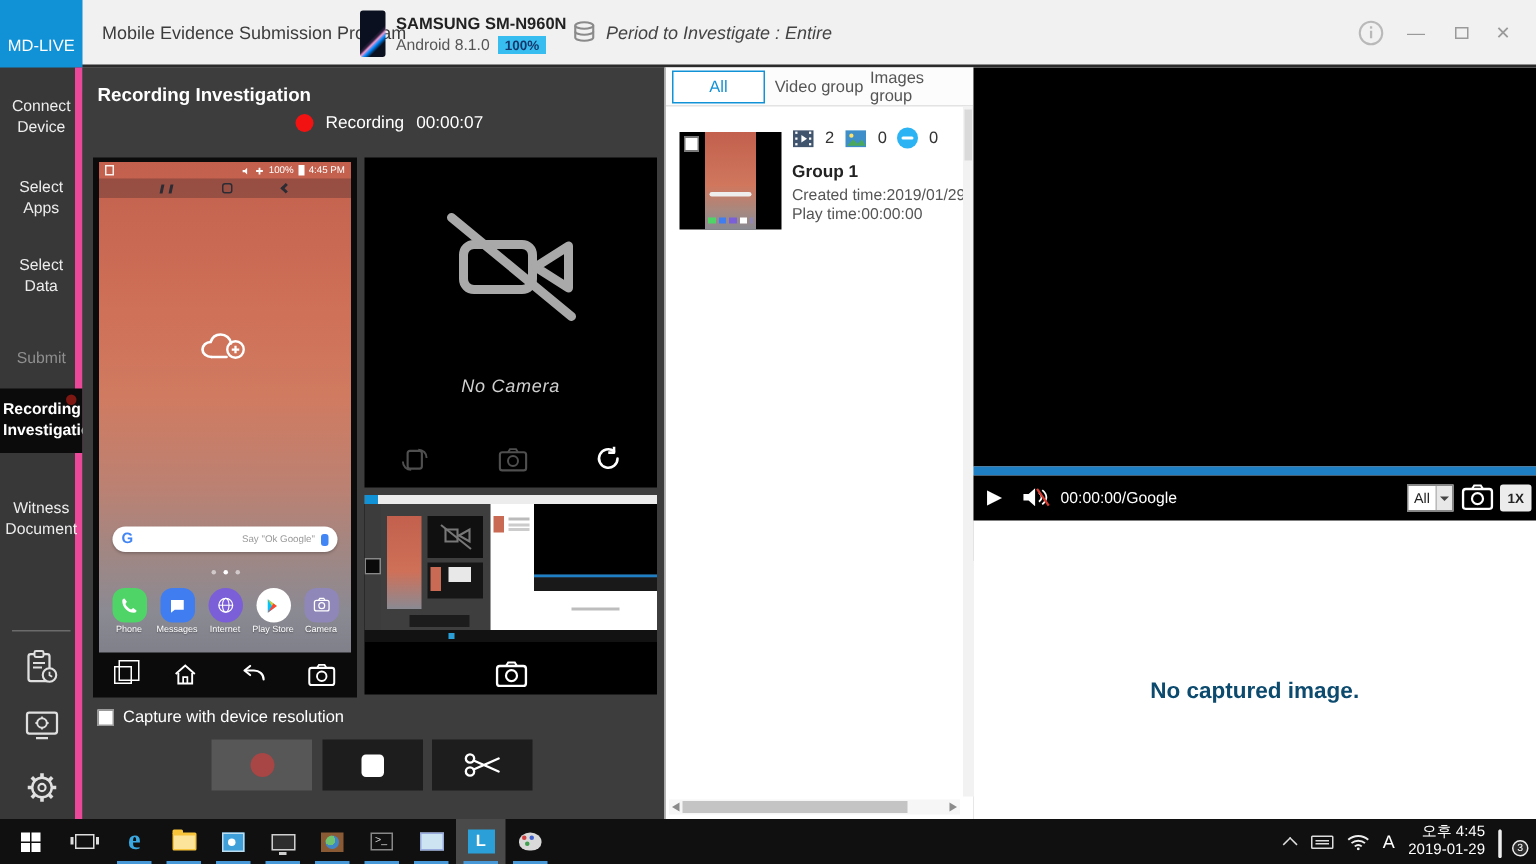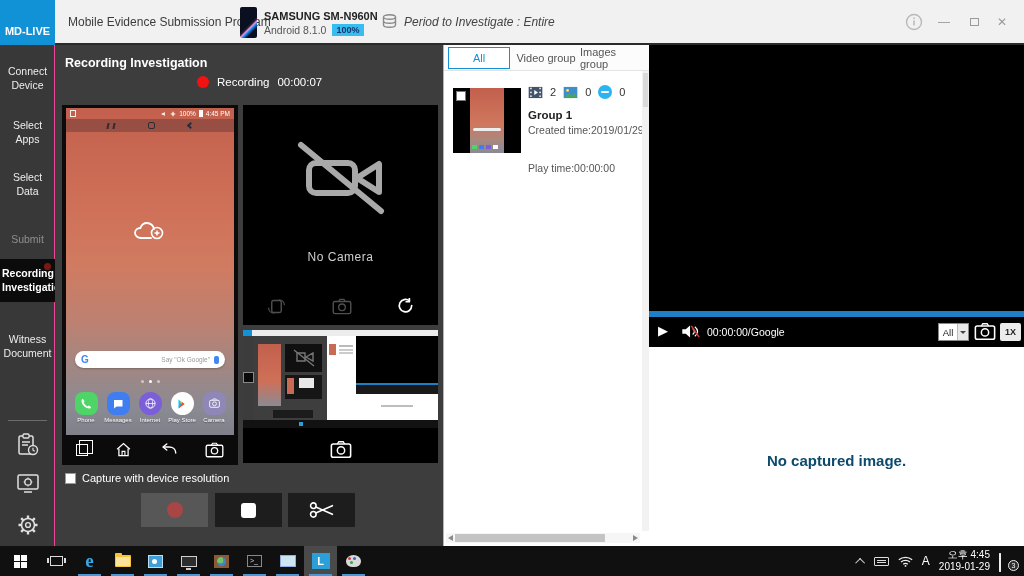--- a/index.html
+++ b/index.html
@@ -3,37 +3,37 @@
 <meta charset="utf-8">
 <style>
   * { box-sizing: border-box; margin: 0; padding: 0; }
   html,body { width:1024px; height:576px; overflow:hidden; }
   body { font-family:"Liberation Sans", sans-serif; background:#3d3d3d; position:relative; }
   #root { position:absolute; inset:0; width:1024px; height:576px; }
   .abs { position:absolute; }
 
   
   .topbar { left:0; top:0; width:1024px; height:45px; background:#f1f1f1; border-bottom:2px solid #2b2b2b; }
-  .logo { left:0; top:0; width:55px; height:61px; background:#1292d6; color:#fff; font-size:11px; font-weight:bold;
+  .logo { left:0; top:0; width:55px; height:61px; background:#1292d6; color:#fff; font-size:11px; font-weight:normal;
           display:flex; align-items:center; justify-content:center; }
   .app-title { left:68px; top:0; height:43px; display:flex; align-items:center; font-size:12px; color:#3c3c3c; }
   .device-box { left:240px; top:6px; height:33px; display:flex; align-items:center; gap:7px; }
   .phone-thumb { width:17px; height:31px; background:linear-gradient(135deg,#0b1020 55%,#324 60%,#e9c 64%,#08f 70%,#0b1020 78%); border-radius:2px; }
   .device-name { font-size:11px; font-weight:bold; color:#222; line-height:1.4; }
   .device-os-row { display:flex; align-items:center; gap:6px; }
   .device-os { font-size:10.5px; color:#555; }
   .battery-badge { background:#38bdf0; color:#14366b; font-size:9px; font-weight:bold; padding:1px 4px; }
   .period-box { left:382px; top:0; height:43px; display:flex; align-items:center; gap:7px; font-size:12px; color:#444;font-style:italic; }
   .win-ctrl { top:0; height:43px; width:28px; display:flex; align-items:center; justify-content:center; color:#9a9a9a; font-size:12px; }
   .info-ic { right:96px; } .min-ic { right:66px; } .rest-ic { right:36px; } .close-ic { right:8px; }
   .restore-glyph { width:9px; height:8px; border:1px solid #9a9a9a; position:relative; background:#f1f1f1; }
   .restore-glyph:before { content:""; position:absolute; left:2px; top:-4px; width:9px; height:8px; border:1px solid #9a9a9a; z-index:-1; }
 
   
-  .sidebar { left:0; top:45px; width:55px; height:501px; background:#383838; border-right:1px solid #ec4899; }
+  .sidebar { left:0; top:45px; width:55px; height:501px; background:#383838; border-right:5px solid #ec4899; }
   .side-item { width:55px; text-align:center; font-size:10.5px; color:#ededed; line-height:1.3; padding:6px 2px; }
   .side-item.disabled { color:#8f8f8f; }
   .side-item.active { background:#0b0b0b; color:#fff; font-weight:bold; position:relative; padding:8px 2px; }
   .active-dot { position:absolute; top:4px; right:4px; width:7px; height:7px; border-radius:50%; background:#7c1712; }
   .side-divider { left:8px; width:39px; height:1px; background:#6b6b6b; top:375px; }
   .side-icon { left:0; width:55px; display:flex; justify-content:center; color:#e0e0e0; }
 
   
   .main { left:55px; top:45px; width:388px; height:501px; background:#3d3d3d; }
   .main-title { left:10px; top:11px; color:#fff; font-size:12.5px; font-weight:bold; }
@@ -67,21 +67,21 @@
     justify-content:space-around; padding:0 24px; }
   .nv { color:#2c2c34; }
   .nv-recents { width:8px; height:6px; border-left:2px solid #2c2c34; border-right:2px solid #2c2c34; transform:skewX(-12deg); }
   .nv-home { width:7px; height:7px; border:1.5px solid #2c2c34; border-radius:2px; }
   .nv-back { width:5px; height:5px; border-left:2px solid #2c2c34; border-bottom:2px solid #2c2c34; transform:rotate(45deg); }
   .mirror-strip { left:0; bottom:0; width:100%; height:30px; display:flex; align-items:center; justify-content:space-between;
     padding:0 14px; position:absolute; }
   .recents-ic { width:12px; height:12px; border:1.5px solid #fff; position:relative; }
   .recents-ic:before { content:""; position:absolute; left:2px; top:-5px; width:12px; height:12px; border:1.5px solid #fff; }
 
-  .nocam { left:188px; top:60px; width:195px; height:220px; background:#000; }
+  .nocam { left:188px; top:60px; width:195px; height:220px; background:#000;font-style:italic; }
   .nocam-label { left:0; top:145px; width:100%; text-align:center; color:#cfcfcf; font-size:12px; letter-spacing:.5px; }
   .nocam-strip { left:0; bottom:10px; width:100%; display:flex; justify-content:space-between; padding:0 24px; align-items:center; }
 
   .preview { left:188px; top:285px; width:195px; height:133px; background:#000; }
   .mini { left:0; top:0; width:195px; height:98px; background:#2a2a2a; overflow:hidden; }
   .mini .m { position:absolute; }
   .preview-strip { left:0; bottom:4px; width:100%; display:flex; justify-content:center; position:absolute; }
 
   .cap-row { left:10px; top:427px; display:flex; align-items:center; gap:6px; color:#fff; font-size:11px; }
   .cap-box { width:11px; height:11px; background:#fff; border:1px solid #999; }
@@ -103,21 +103,21 @@
     background:linear-gradient(180deg,#c2604d 0%,#d0775e 55%,#a9887e 80%,#8a8a93 100%); }
   .g-thumb .shot .mini-pill { position:absolute; left:3px; top:40px; width:28px; height:3px; background:#eee; border-radius:2px; }
   .g-thumb .shot .mini-apps { position:absolute; left:2px; bottom:4px; width:30px; height:4px;
     background:linear-gradient(90deg,#4fd468 0 5px,transparent 5px 7px,#407df0 7px 12px,transparent 12px 14px,#7a5fd8 14px 19px,transparent 19px 21px,#fff 21px 26px,transparent 26px 28px,#8f87b8 28px); }
   .g-check { position:absolute; left:3px; top:3px; width:10px; height:10px; background:#fff; border:1px solid #777; }
   .g-counts { left:84px; top:40px; display:flex; align-items:center; gap:7px; font-size:11px; color:#333; }
   .chat-ic { width:14px; height:14px; border-radius:50%; background:#2bb3f3; display:flex; align-items:center; justify-content:center; }
   .chat-ic i { width:8px; height:2px; background:#fff; border-radius:1px; display:block; }
   .g-title { left:84px; top:64px; font-size:11.5px; font-weight:bold; color:#222; }
   .g-created { left:84px; top:79px; font-size:10.5px; color:#555; width:120px; white-space:nowrap; overflow:hidden; }
-  .g-play { left:84px; top:92px; font-size:10.5px; color:#555;margin-top:25px; }
+  .g-play { left:84px; top:92px; font-size:10.5px; color:#555; }
   .vscroll { right:0; top:26px; width:7px; height:460px; background:#f2f2f2; }
   .vthumb { position:absolute; right:1px; top:2px; width:5px; height:34px; background:#dadada; }
   .hscroll { left:2px; bottom:3px; width:194px; height:10px; background:#f6f6f6; display:flex; align-items:center; }
   .harrow { width:0; height:0; border-style:solid; }
   .harrow.left { border-width:3px 5px 3px 0; border-color:transparent #8a8a8a transparent transparent; margin:0 2px; }
   .harrow.right { border-width:3px 0 3px 5px; border-color:transparent transparent transparent #8a8a8a; margin:0 2px; }
   .hthumb { flex:0 0 150px; height:8px; background:#c4c4c4; }
   .hspacer { flex:1; }
 
   

